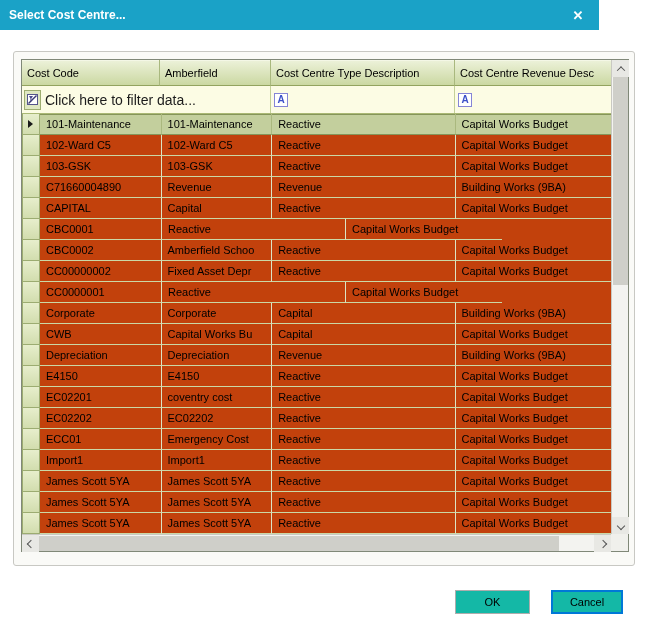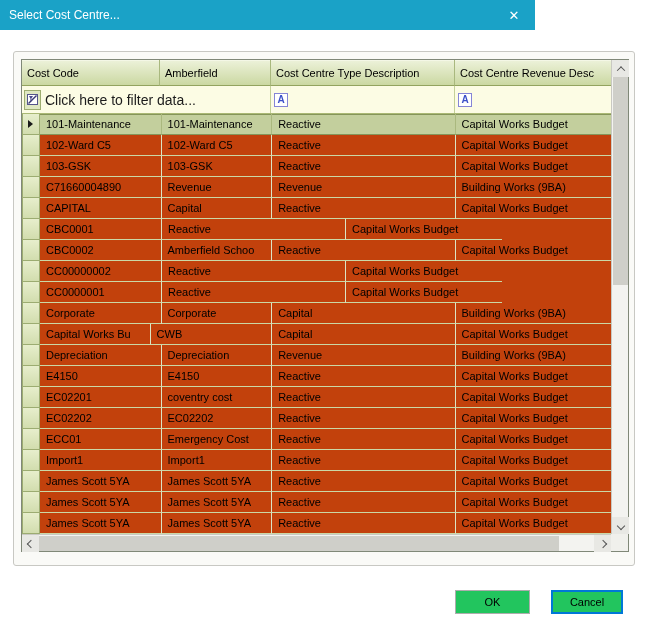--- a/index.html
+++ b/index.html
@@ -1,22 +1,22 @@
 <!DOCTYPE html>
 <html><head>
 <meta charset="utf-8">
 <style>
   * { box-sizing: border-box; margin: 0; padding: 0; }
   html,body { width:649px; height:623px; overflow:hidden; }
   body { font-family:"Liberation Sans", sans-serif; background:#ffffff; position:relative; }
 
   
   .titlebar {
-    position:absolute; left:0; top:0; width:535px; height:30px;
-    background:#1aa2c7; display:flex; align-items:center;
+    position:absolute; left:0; top:0; width:599px; height:30px;
+    background:#1aa2c7; display:flex; align-items:center;font-weight:bold;
   }
   .titlebar .title { color:#ffffff; font-size:12px; padding-left:9px; flex:1; }
   .titlebar .close-btn {
     width:42px; height:30px; display:flex; align-items:center; justify-content:center;
     color:#ffffff; font-size:13px; cursor:default;
   }
 
   
   .panel {
     position:absolute; left:13px; top:51px; width:622px; height:515px;
@@ -106,21 +106,21 @@
 
   .chev { width:6px; height:6px; border-right:1.6px solid #555; border-bottom:1.6px solid #555; }
   .chev.up    { transform:rotate(-135deg) translate(-1px,-1px); }
   .chev.down  { transform:rotate(45deg); }
   .chev.left  { transform:rotate(135deg); }
   .chev.right { transform:rotate(-45deg); }
 
   
   .btn {
     position:absolute; height:24px; font-size:11px; color:#000;
-    background:#22c55e; display:flex; align-items:center; justify-content:center;
+    background:#14b8a6; display:flex; align-items:center; justify-content:center;
   }
   .btn-ok { left:455px; top:590px; width:75px; border:1px solid #adadad; }
   .btn-cancel { left:551px; top:590px; width:72px; border:2px solid #0078d7; }
 </style>
 </head>
 <body>
 
 <div class="titlebar">
   <div class="title">Select Cost Centre...</div>
   <div class="close-btn">
@@ -205,40 +205,41 @@
           <div class="row">
             <div class="ind"></div>
             <div class="cell c0">CBC0002</div>
             <div class="cell c1">Amberfield Schoo</div>
             <div class="cell c2">Reactive</div>
             <div class="cell c3">Capital Works Budget</div>
           </div>
           <div class="row">
             <div class="ind"></div>
             <div class="cell c0">CC00000002</div>
+            <div class="cell c1">Fixed Asset Depr</div>
             <div class="cell c2">Reactive</div>
             <div class="cell c3">Capital Works Budget</div>
           </div>
           <div class="row">
             <div class="ind"></div>
             <div class="cell c0">CC0000001</div>
             <div class="cell c2">Reactive</div>
             <div class="cell c3">Capital Works Budget</div>
           </div>
           <div class="row">
             <div class="ind"></div>
             <div class="cell c0">Corporate</div>
             <div class="cell c1">Corporate</div>
             <div class="cell c2">Capital</div>
             <div class="cell c3">Building Works (9BA)</div>
           </div>
           <div class="row">
             <div class="ind"></div>
+            <div class="cell c0">CWB</div>
             <div class="cell c1">Capital Works Bu</div>
-            <div class="cell c0">CWB</div>
             <div class="cell c2">Capital</div>
             <div class="cell c3">Capital Works Budget</div>
           </div>
           <div class="row">
             <div class="ind"></div>
             <div class="cell c0">Depreciation</div>
             <div class="cell c1">Depreciation</div>
             <div class="cell c2">Revenue</div>
             <div class="cell c3">Building Works (9BA)</div>
           </div>

